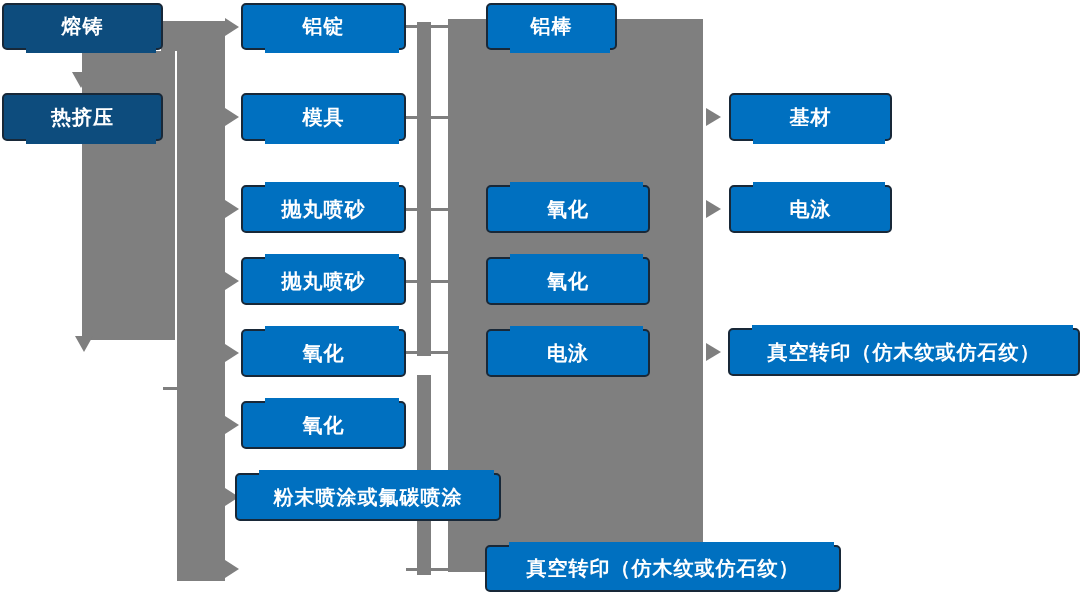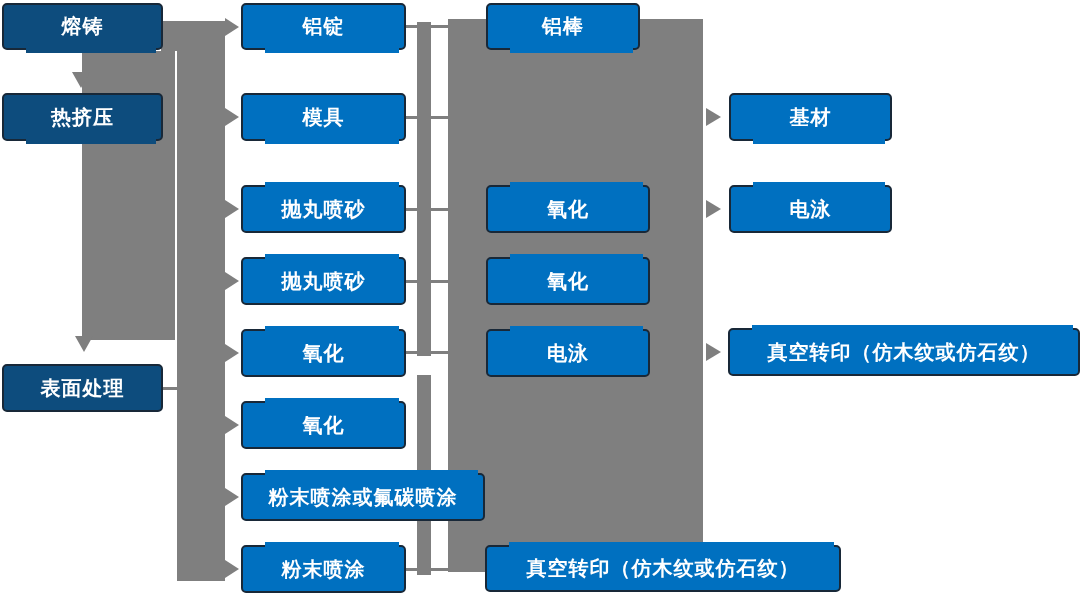--- a/index.html
+++ b/index.html
@@ -66,50 +66,44 @@
   <div class="arr-r big" style="left:706px;top:108px;"></div>
   <div class="arr-r big" style="left:706px;top:200px;"></div>
   <div class="arr-r big" style="left:706px;top:343px;"></div>
 
   <div class="node navy sh-b" style="left:2px;top:3px;width:161px;height:47px;">
       <span class="lbl">熔铸</span>
     </div>
   <div class="node navy sh-b" style="left:2px;top:93px;width:161px;height:48px;">
       <span class="lbl">热挤压</span>
     </div>
-  <div class="node navy" style="left:2px;top:364px;width:161px;height:48px;">
-      <span class="lbl">表面处理</span>
-    </div>
 
   <div class="node sh-b" style="left:241px;top:3px;width:165px;height:47px;justify-content:center;">
       <span class="lbl">铝锭</span>
     </div>
   <div class="node sh-b" style="left:241px;top:93px;width:165px;height:48px;">
       <span class="lbl">模具</span>
     </div>
   <div class="node sh-a" style="left:241px;top:185px;width:165px;height:48px;">
       <span class="lbl">抛丸喷砂</span>
     </div>
   <div class="node sh-a" style="left:241px;top:257px;width:165px;height:48px;">
       <span class="lbl">抛丸喷砂</span>
     </div>
   <div class="node sh-a" style="left:241px;top:329px;width:165px;height:48px;">
       <span class="lbl">氧化</span>
     </div>
   <div class="node sh-a" style="left:241px;top:401px;width:165px;height:48px;">
       <span class="lbl">氧化</span>
     </div>
-  <div class="node sh-a" style="left:241px;top:473px;width:244px;height:48px;">
+  <div class="node sh-a" style="left:235px;top:473px;width:266px;height:48px;">
       <span class="lbl">粉末喷涂或氟碳喷涂</span>
     </div>
-  <div class="node sh-a" style="left:241px;top:545px;width:165px;height:48px;">
-      <span class="lbl">粉末喷涂</span>
-    </div>
 
-  <div class="node sh-b" style="left:486px;top:3px;width:154px;height:47px;">
+  <div class="node sh-b" style="left:486px;top:3px;width:131px;height:47px;">
       <span class="lbl">铝棒</span>
     </div>
   <div class="node sh-a" style="left:486px;top:185px;width:164px;height:48px;">
       <span class="lbl">氧化</span>
     </div>
   <div class="node sh-a" style="left:486px;top:257px;width:164px;height:48px;">
       <span class="lbl">氧化</span>
     </div>
   <div class="node sh-a" style="left:486px;top:329px;width:164px;height:48px;">
       <span class="lbl">电泳</span>

